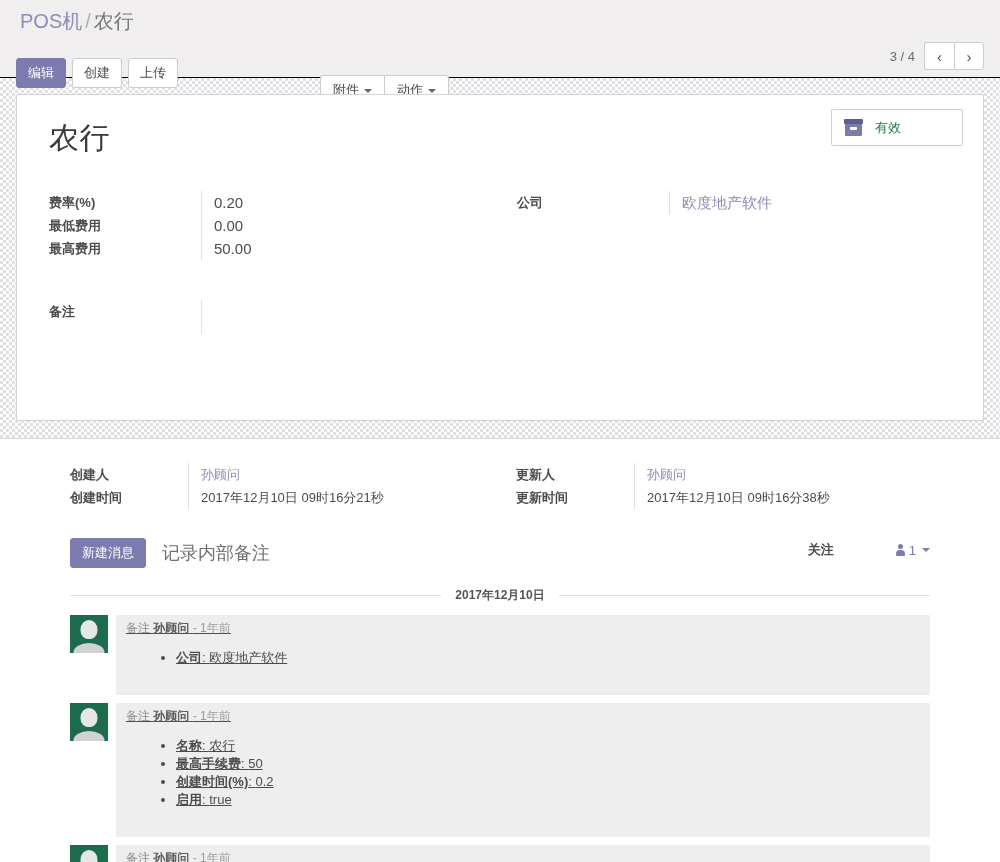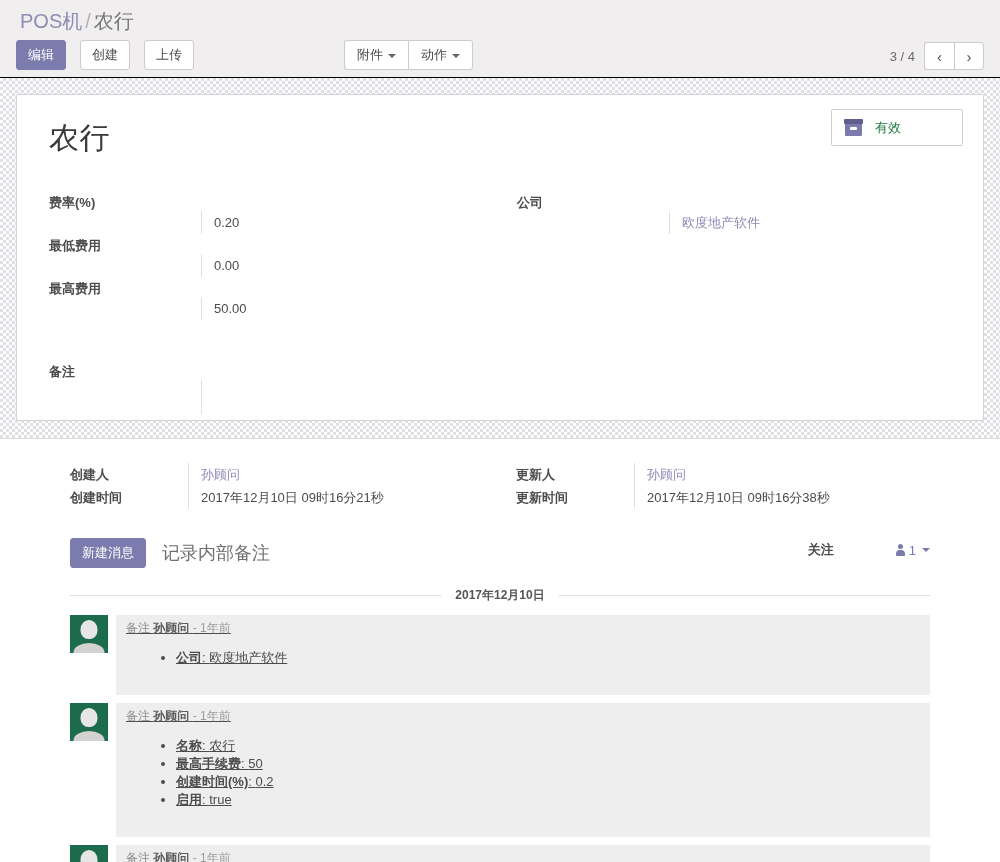--- a/index.html
+++ b/index.html
@@ -34,42 +34,42 @@
   }
   .breadcrumb .sep {
     color: #b0b0b0;
     margin: 0 3px;
   }
   .breadcrumb .crumb-active { color: #777777; }
 
   .btn-row {
     display: flex;
     align-items: center;
-    gap: 8px;
+    gap: 0;
     position: relative;
   }
   .btn {
     font-family: "Liberation Sans", "DejaVu Sans", sans-serif;
     font-size: 13px;
     line-height: 1;
     padding: 7px 11px 8px 11px;
     border: 1px solid #cccccc;
     background: #ffffff;
     color: #4c4c4c;
     border-radius: 3px;
     cursor: pointer;
     margin-right: 6px;
     white-space: nowrap;
   }
   .btn.primary {
     background: #7c7bad;
     border-color: #7c7bad;
     color: #ffffff;
   }
-  .btn-group { display: flex; margin-left: 136px; }
+  .btn-group { display: flex; margin-left: 136px; margin-top: 35px; }
   .btn-group .btn {
     margin-right: 0;
     border-radius: 0;
     border-right-width: 0;
     padding: 7px 12px 8px 12px;
   }
   .btn-group .btn:first-child { border-radius: 3px 0 0 3px; }
   .btn-group .btn:last-child { border-radius: 0 3px 3px 0; border-right-width: 1px; }
   .caret {
     display: inline-block;
@@ -195,23 +195,22 @@
     font-weight: bold;
     color: #4c4c4c;
     font-size: 13px;
     padding-left: 10px;
   }
   .field-value {
     flex: 1;
     border-left: 1px solid #e0e0e0;
     padding-left: 12px;
     color: #4c4c4c;
-    font-size: 13px;
+    font-size: 15px;
     min-height: 23px;
-    margin-top: 20px;
   }
   .field-value.link { color: #8f8cb5; cursor: pointer; }
   .field-row.notes { margin-top: 40px; }
   .field-row.notes .field-value { min-height: 34px; }
 
   
   .lower {
     border-top: 1px solid #d8d8d8;
     background: #ffffff;
     padding: 24px 16px 0 16px;

